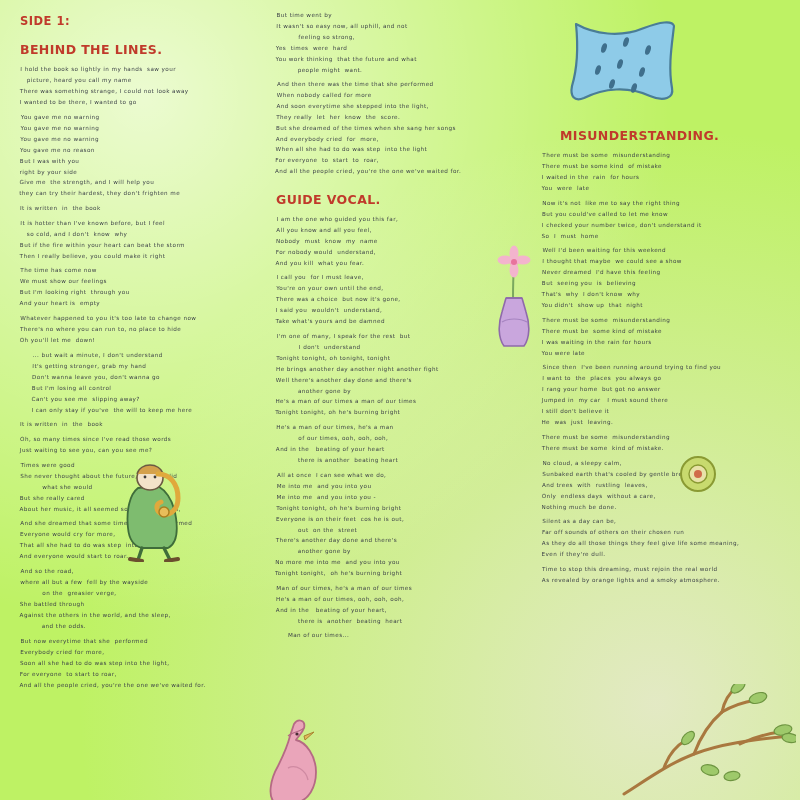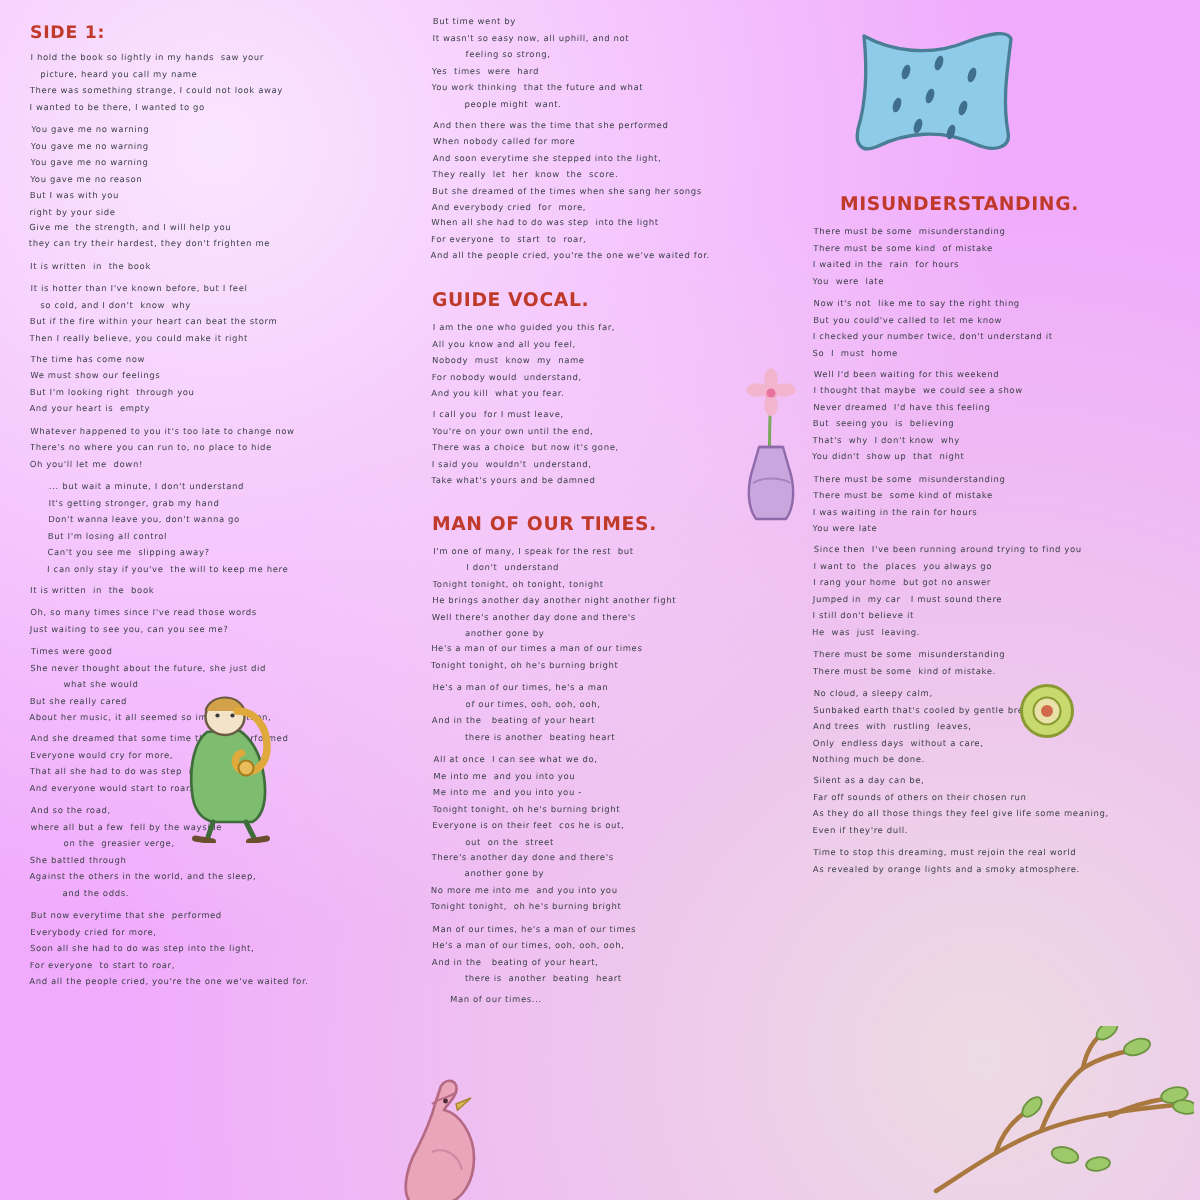--- a/index.html
+++ b/index.html
@@ -10,39 +10,39 @@
     width: 800px;
     height: 800px;
     background: #f7f4ee;
     font-family: "DejaVu Sans", sans-serif;
     overflow: hidden;
     position: relative;
   }
   .sleeve {
     position: absolute;
     inset: 0;
-    background: #f0abfc;
+    background: #bef264;
   }
   .grain {
     position: absolute;
     inset: 0;
     background:
       radial-gradient(circle at 18% 12%, rgba(255,255,255,0.7) 0%, rgba(255,255,255,0) 55%),
       radial-gradient(circle at 82% 88%, rgba(236,231,220,0.8) 0%, rgba(255,255,255,0) 60%);
     pointer-events: none;
   }
   .col {
     position: absolute;
     top: 0;
     width: 244px;
     padding: 10px 8px 0 8px;
     box-sizing: border-box;
   }
   .col-1 { left: 10px; }
-  .col-2 { left: 278px; }
+  .col-2 { left: 266px; }
   .col-3 { left: 532px; }
 
   .side-label {
     font-family: "DejaVu Sans", sans-serif;
     font-weight: bold;
     font-size: 11.5px;
     color: #c03a2b;
     letter-spacing: 0.5px;
     margin: 4px 0 6px 2px;
     text-transform: uppercase;
@@ -93,20 +93,21 @@
 </style>
 </head>
 <body>
 
 <div class="sleeve">
   <div class="grain"></div>
 
   <div class="col col-1">
     <div class="side-label">SIDE 1:</div>
 
+    <div class="song-title">BEHIND THE LINES.</div>
     <p class="lyrics">I hold the book so lightly in my hands  saw your
    picture, heard you call my name
 There was something strange, I could not look away
 I wanted to be there, I wanted to go</p>
     <p class="lyrics">You gave me no warning
 You gave me no warning
 You gave me no warning
 You gave me no reason
 But I was with you
 right by your side
@@ -178,21 +179,20 @@
 All you know and all you feel,
 Nobody  must  know  my  name
 For nobody would  understand,
 And you kill  what you fear.</p>
     <p class="lyrics">I call you  for I must leave,
 You're on your own until the end,
 There was a choice  but now it's gone,
 I said you  wouldn't  understand,
 Take what's yours and be damned</p>
 
-    <div class="song-title">MAN OF OUR TIMES.</div>
     <p class="lyrics">I'm one of many, I speak for the rest  but
           I don't  understand
 Tonight tonight, oh tonight, tonight
 He brings another day another night another fight
 Well there's another day done and there's
           another gone by
 He's a man of our times a man of our times
 Tonight tonight, oh he's burning bright</p>
     <p class="lyrics">He's a man of our times, he's a man
           of our times, ooh, ooh, ooh,

